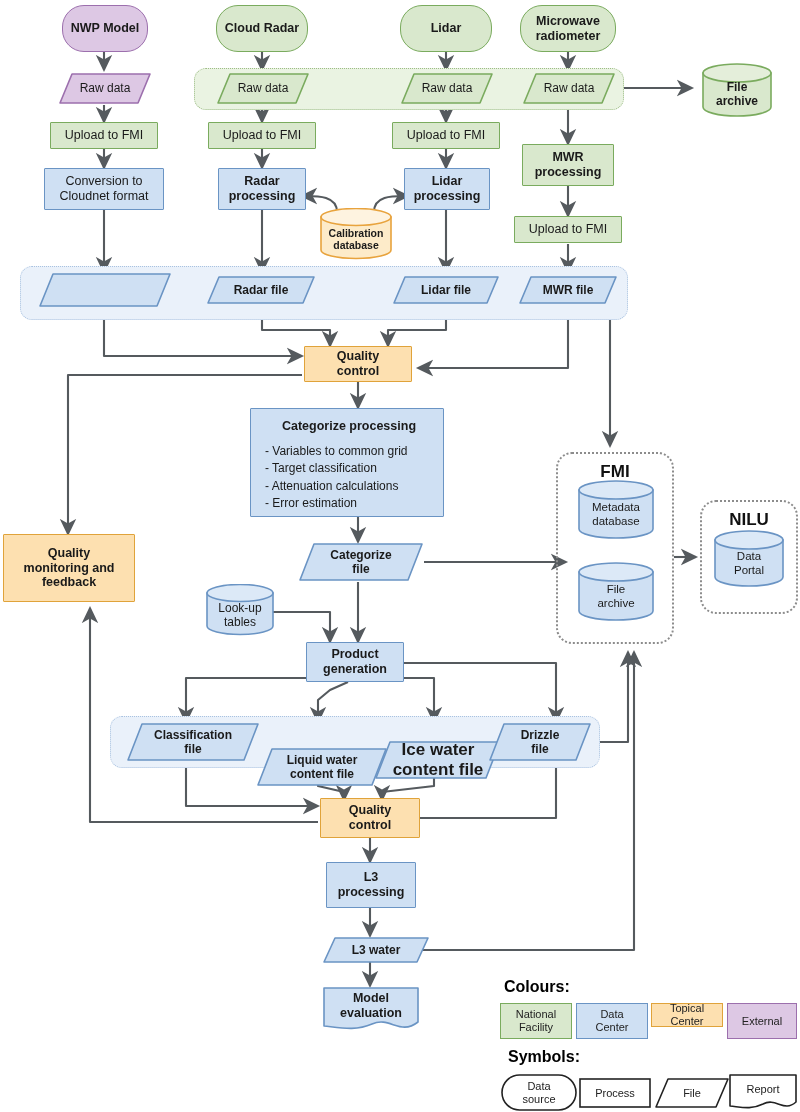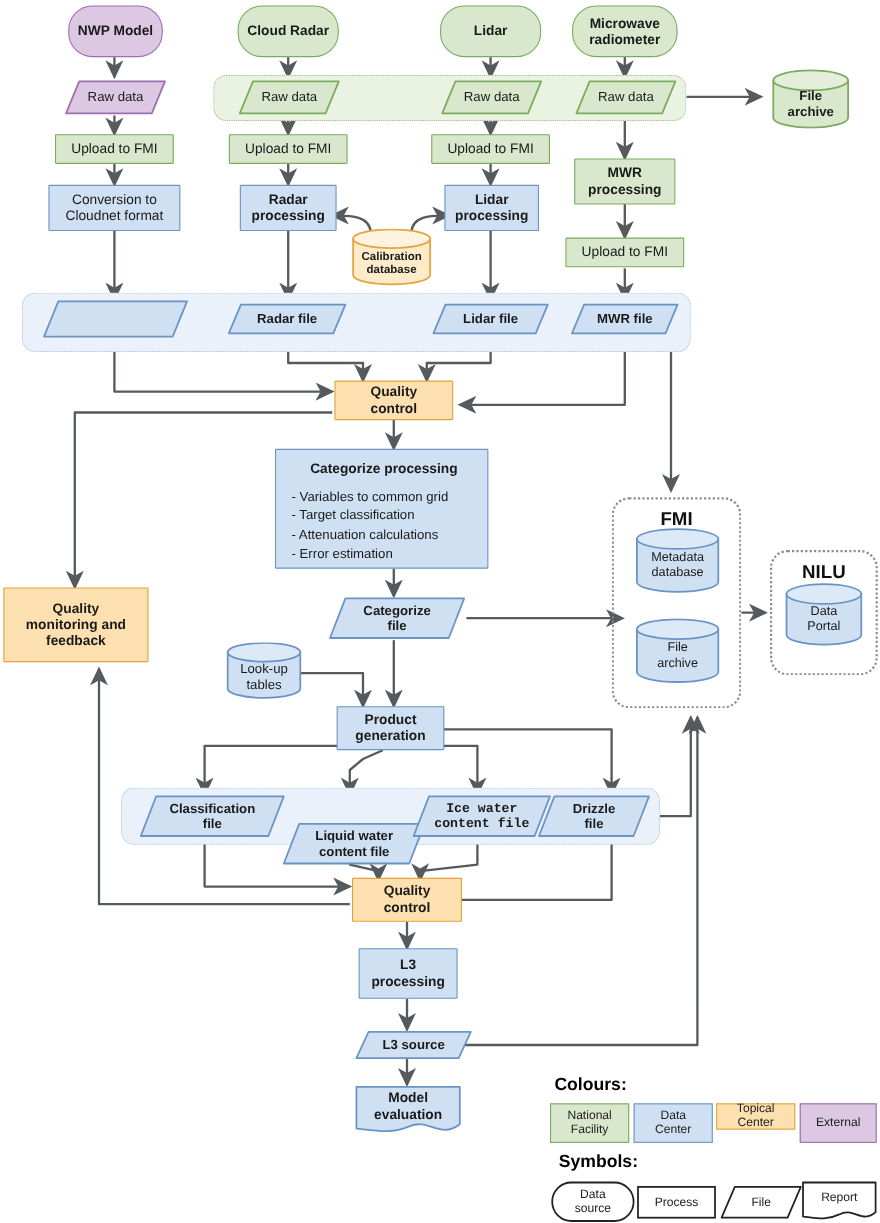--- a/index.html
+++ b/index.html
@@ -296,21 +296,21 @@
     <span class="lbl b">Classification
 file</span>
   </div>
   <div class="node sh-file" style="left:256px;top:747px;width:132px;height:40px;font-size:12px;white-space:pre-line;">
     <svg class="pz" viewBox="0 0 132 40" preserveAspectRatio="none">
       <path d="M16,2 L130,2 L116,38 L2,38 Z" fill="#cfe0f3" stroke="#6a94c4" stroke-width="1.6" stroke-linejoin="round"></path>
     </svg>
     <span class="lbl b">Liquid water
 content file</span>
   </div>
-  <div class="node sh-file" style="left:374px;top:722px;width:128px;height:40px;font-size:12px;white-space:pre-line;font-family:Liberation Mono, monospace;">
+  <div class="node sh-file" style="left:374px;top:740px;width:128px;height:40px;font-size:17px;white-space:pre-line;">
     <svg class="pz" viewBox="0 0 128 40" preserveAspectRatio="none">
       <path d="M16,2 L126,2 L112,38 L2,38 Z" fill="#cfe0f3" stroke="#6a94c4" stroke-width="1.6" stroke-linejoin="round"></path>
     </svg>
     <span class="lbl b">Ice water
 content file</span>
   </div>
   <div class="node sh-file" style="left:488px;top:722px;width:104px;height:40px;font-size:12px;white-space:pre-line;text-align:center;">
     <svg class="pz" viewBox="0 0 104 40" preserveAspectRatio="none">
       <path d="M16,2 L102,2 L88,38 L2,38 Z" fill="#cfe0f3" stroke="#6a94c4" stroke-width="1.6" stroke-linejoin="round"></path>
     </svg>
@@ -325,21 +325,21 @@
 
   <div class="node c-dc sh-proc" style="left:326px;top:862px;width:90px;height:46px;font-size:12.5px;white-space:pre-line;">
     <span class="lbl b">L3
 processing</span>
   </div>
 
   <div class="node sh-file" style="left:322px;top:936px;width:108px;height:28px;font-size:12px;">
     <svg class="pz" viewBox="0 0 108 28" preserveAspectRatio="none">
       <path d="M13,2 L106,2 L95,26 L2,26 Z" fill="#cfe0f3" stroke="#6a94c4" stroke-width="1.6" stroke-linejoin="round"></path>
     </svg>
-    <span class="lbl b">L3 source</span>
+    <span class="lbl b">L3 water</span>
   </div>
 
   <div class="node sh-rep" style="left:322px;top:986px;width:98px;height:46px;font-size:12.5px;white-space:pre-line;">
     <svg class="pz" viewBox="0 0 98 46" preserveAspectRatio="none">
       <path d="M2,2 L96,2 L96,36 C78,50 68,30 50,38 C34,45 20,42 2,40 Z" fill="#cfe0f3" stroke="#6a94c4" stroke-width="1.6" stroke-linejoin="round"></path>
     </svg>
     <span class="lbl b" style="padding-bottom:6px;">Model
 evaluation</span>
   </div>
 

